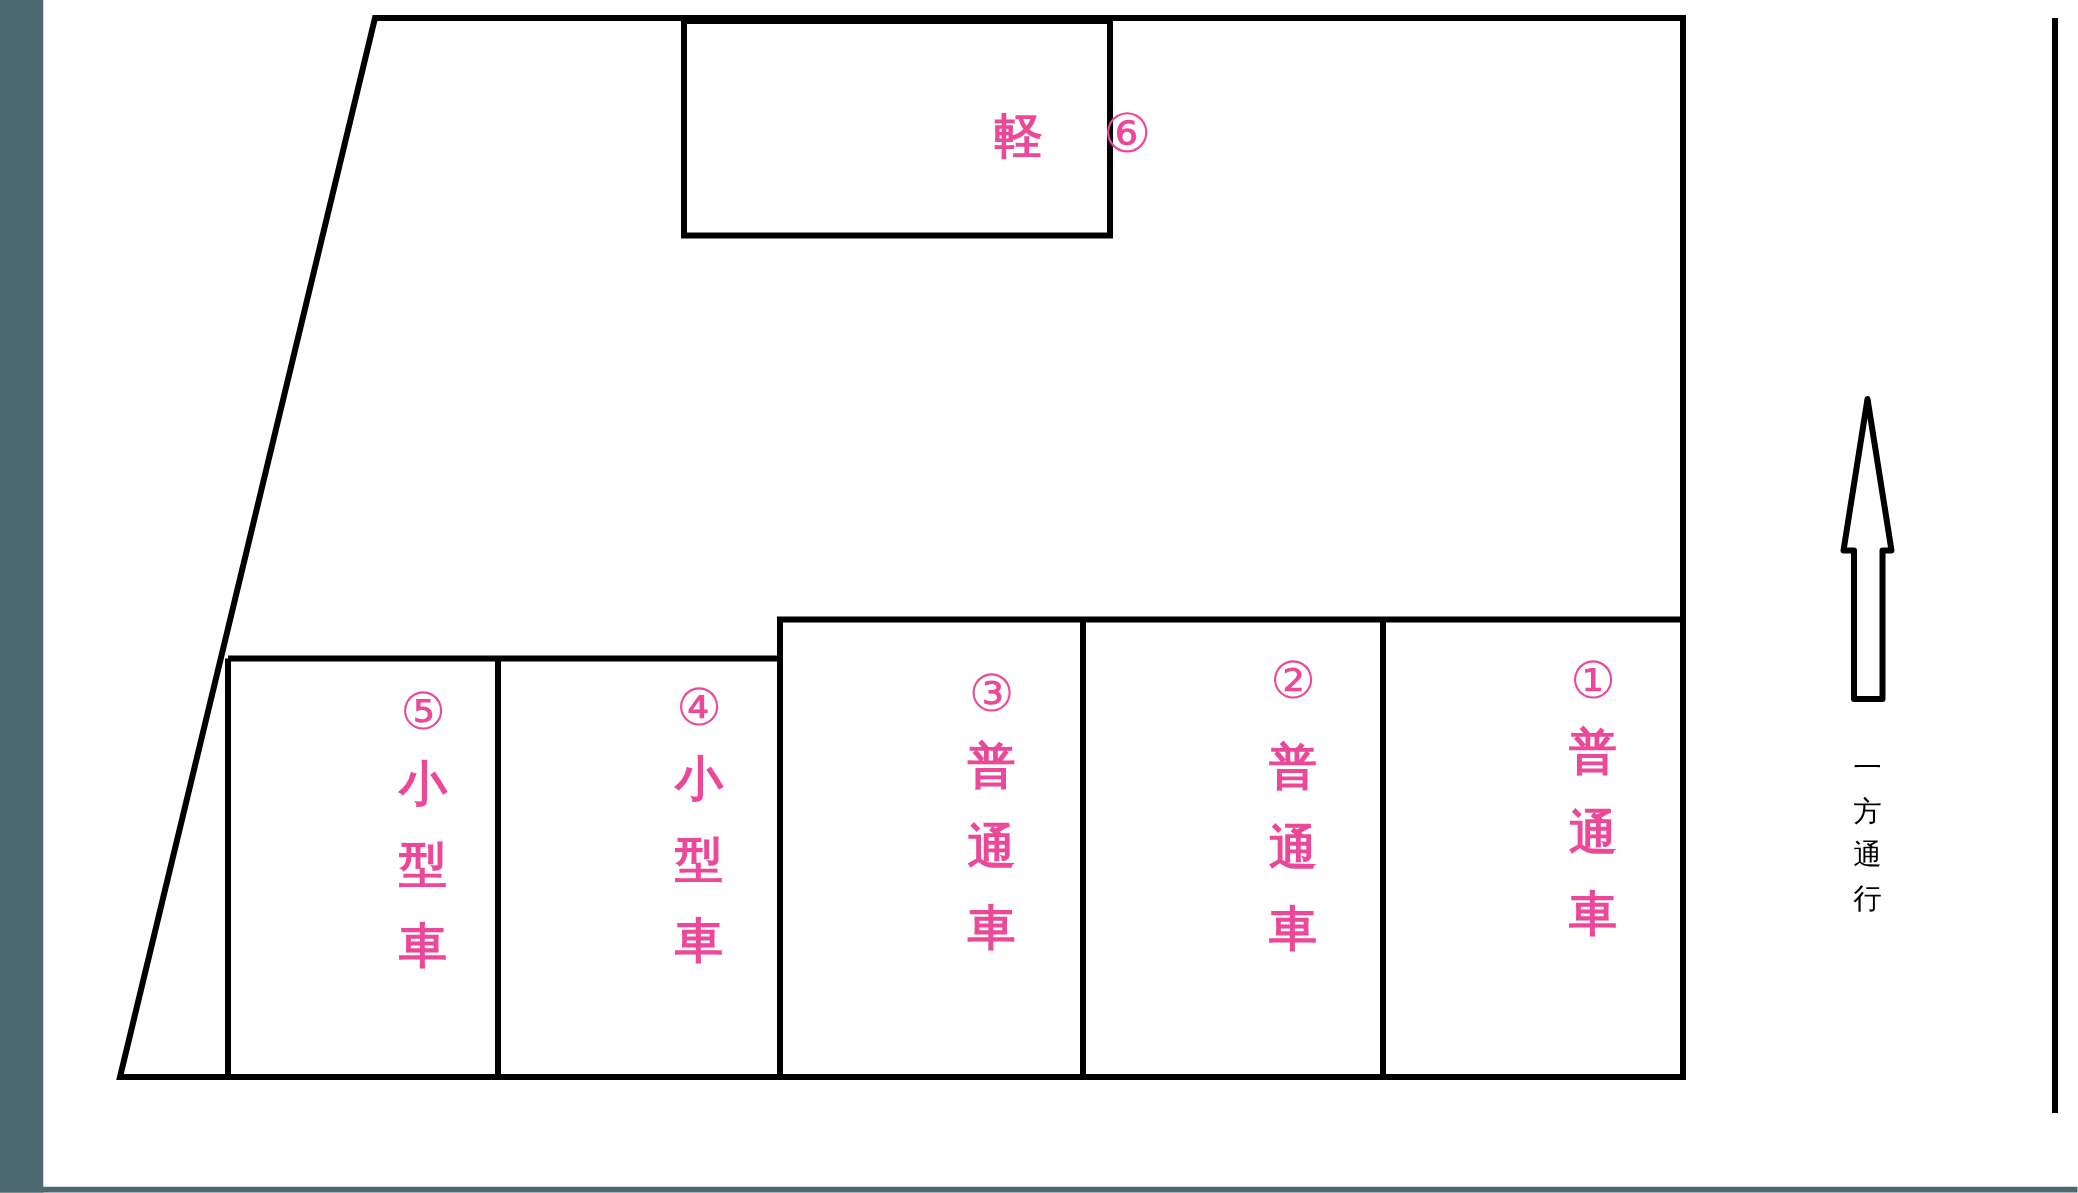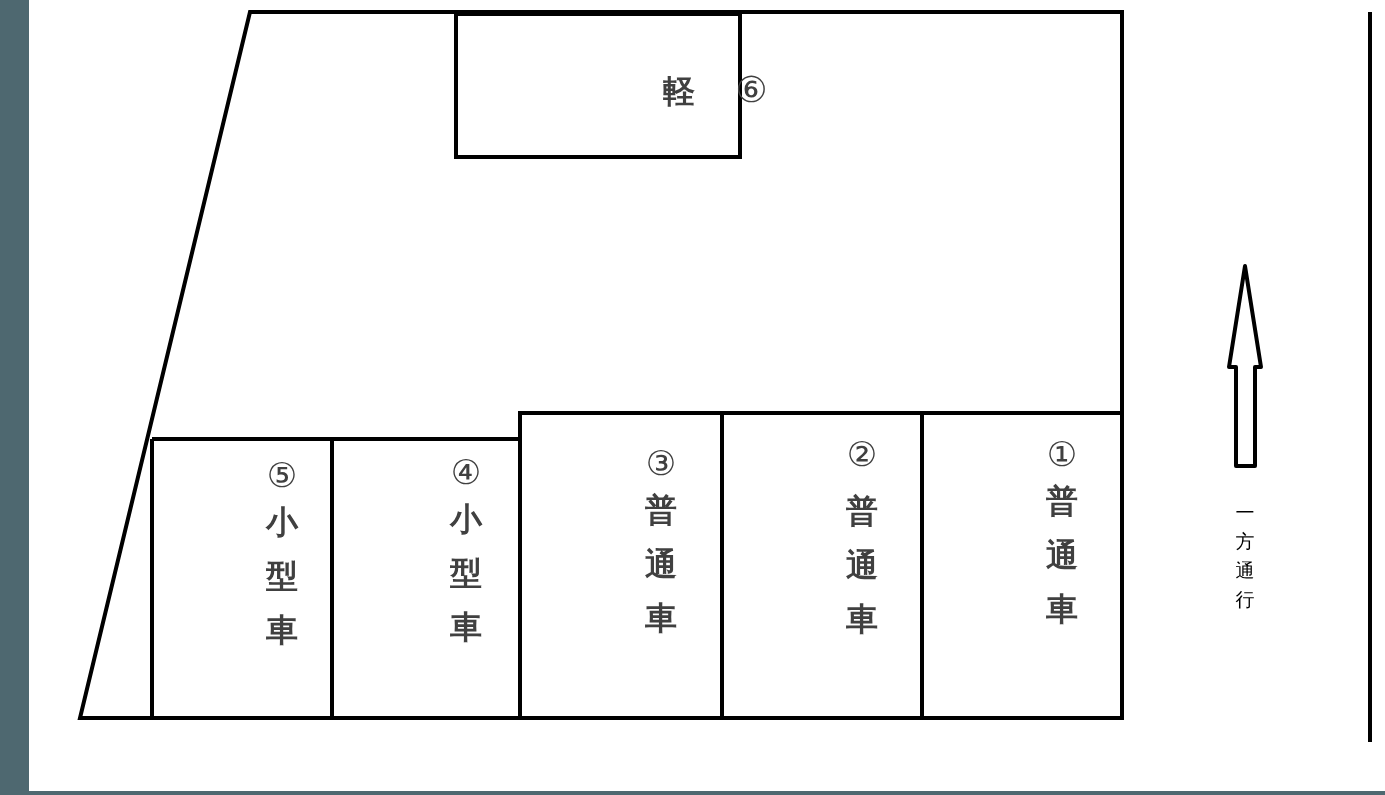--- a/index.html
+++ b/index.html
@@ -13,21 +13,21 @@
     }
     .bottom-strip {
       position: absolute; left: 0; top: 791px; width: 1385px; height: 4px;
     }
     .canvas {
       position: absolute; left: 29px; top: 0; width: 1356px; height: 791px;
       background: #ffffff;
     }
     svg { position: absolute; left: 0; top: 0; }
     .label {
-      position: absolute; color: #404040; font-weight: bold;
+      position: absolute; color: #ec4899; font-weight: bold;
       font-family: "DejaVu Sans", sans-serif;
       text-align: center; line-height: 1; padding-left: 40px;
     }
     .space-label {
       display: flex; flex-direction: column; align-items: center;
       font-size: 32px;
     }
     .space-label .num { margin-bottom: 14px; font-weight: normal; font-size: 34px; }
     .space-label .ch { margin-bottom: 22px; }
     .kei-label { font-size: 32px; }

